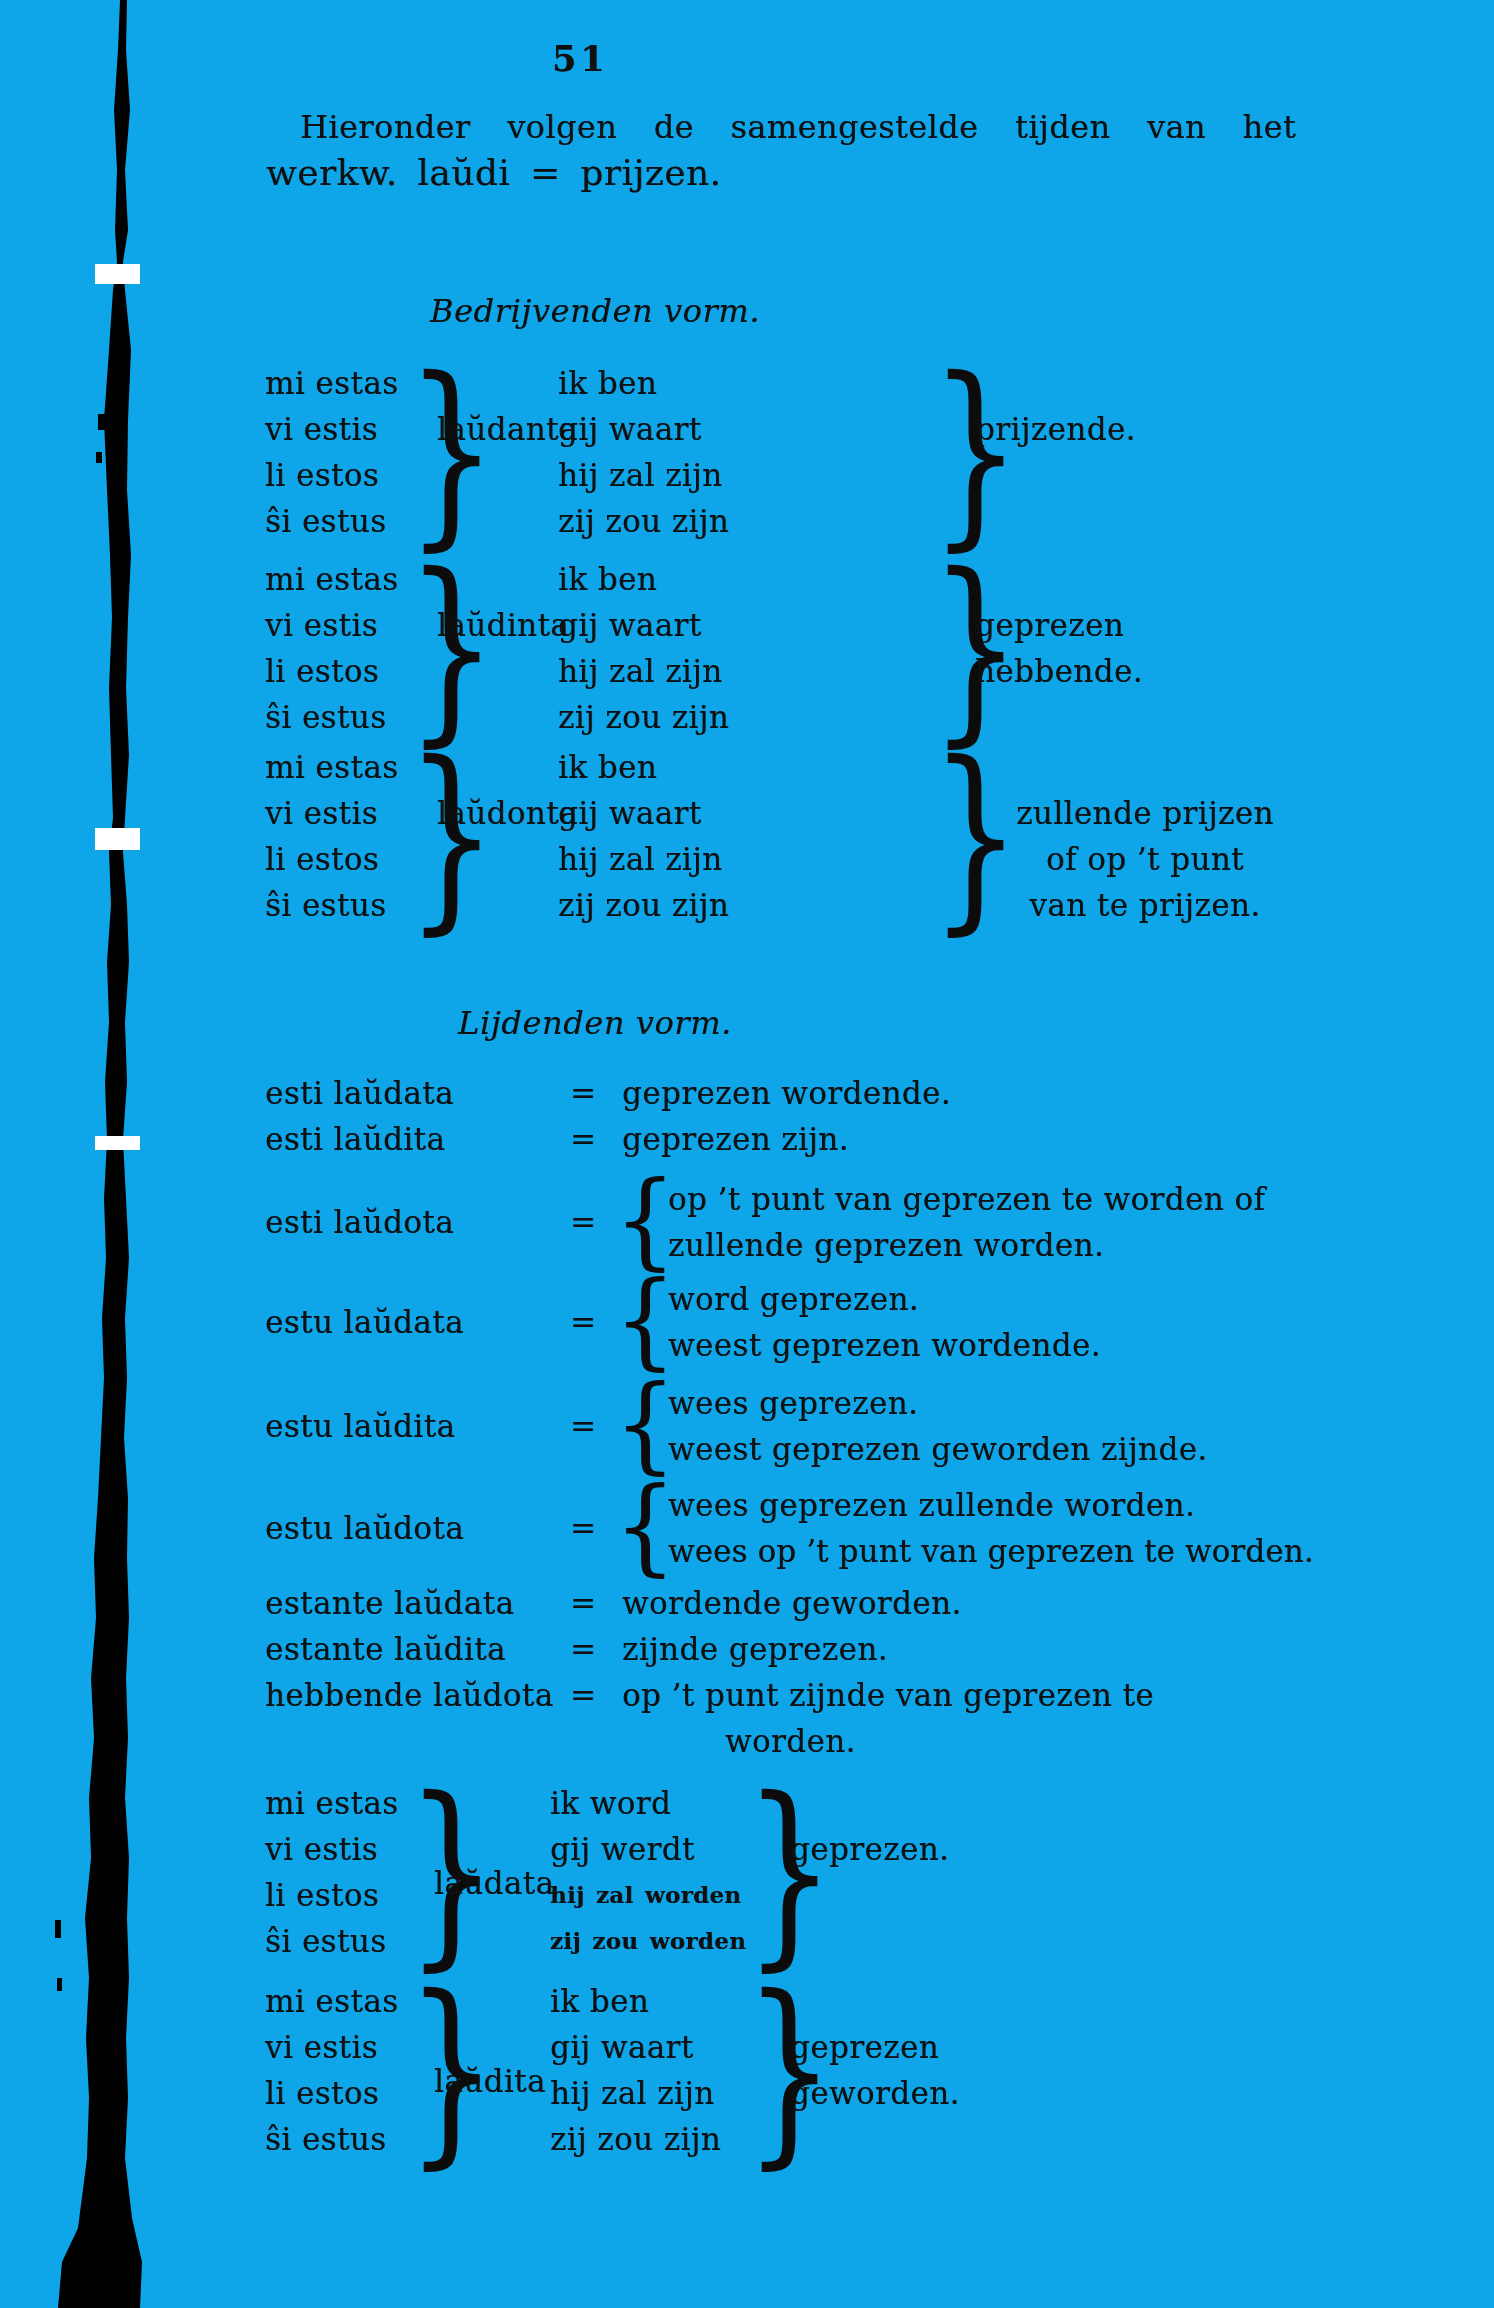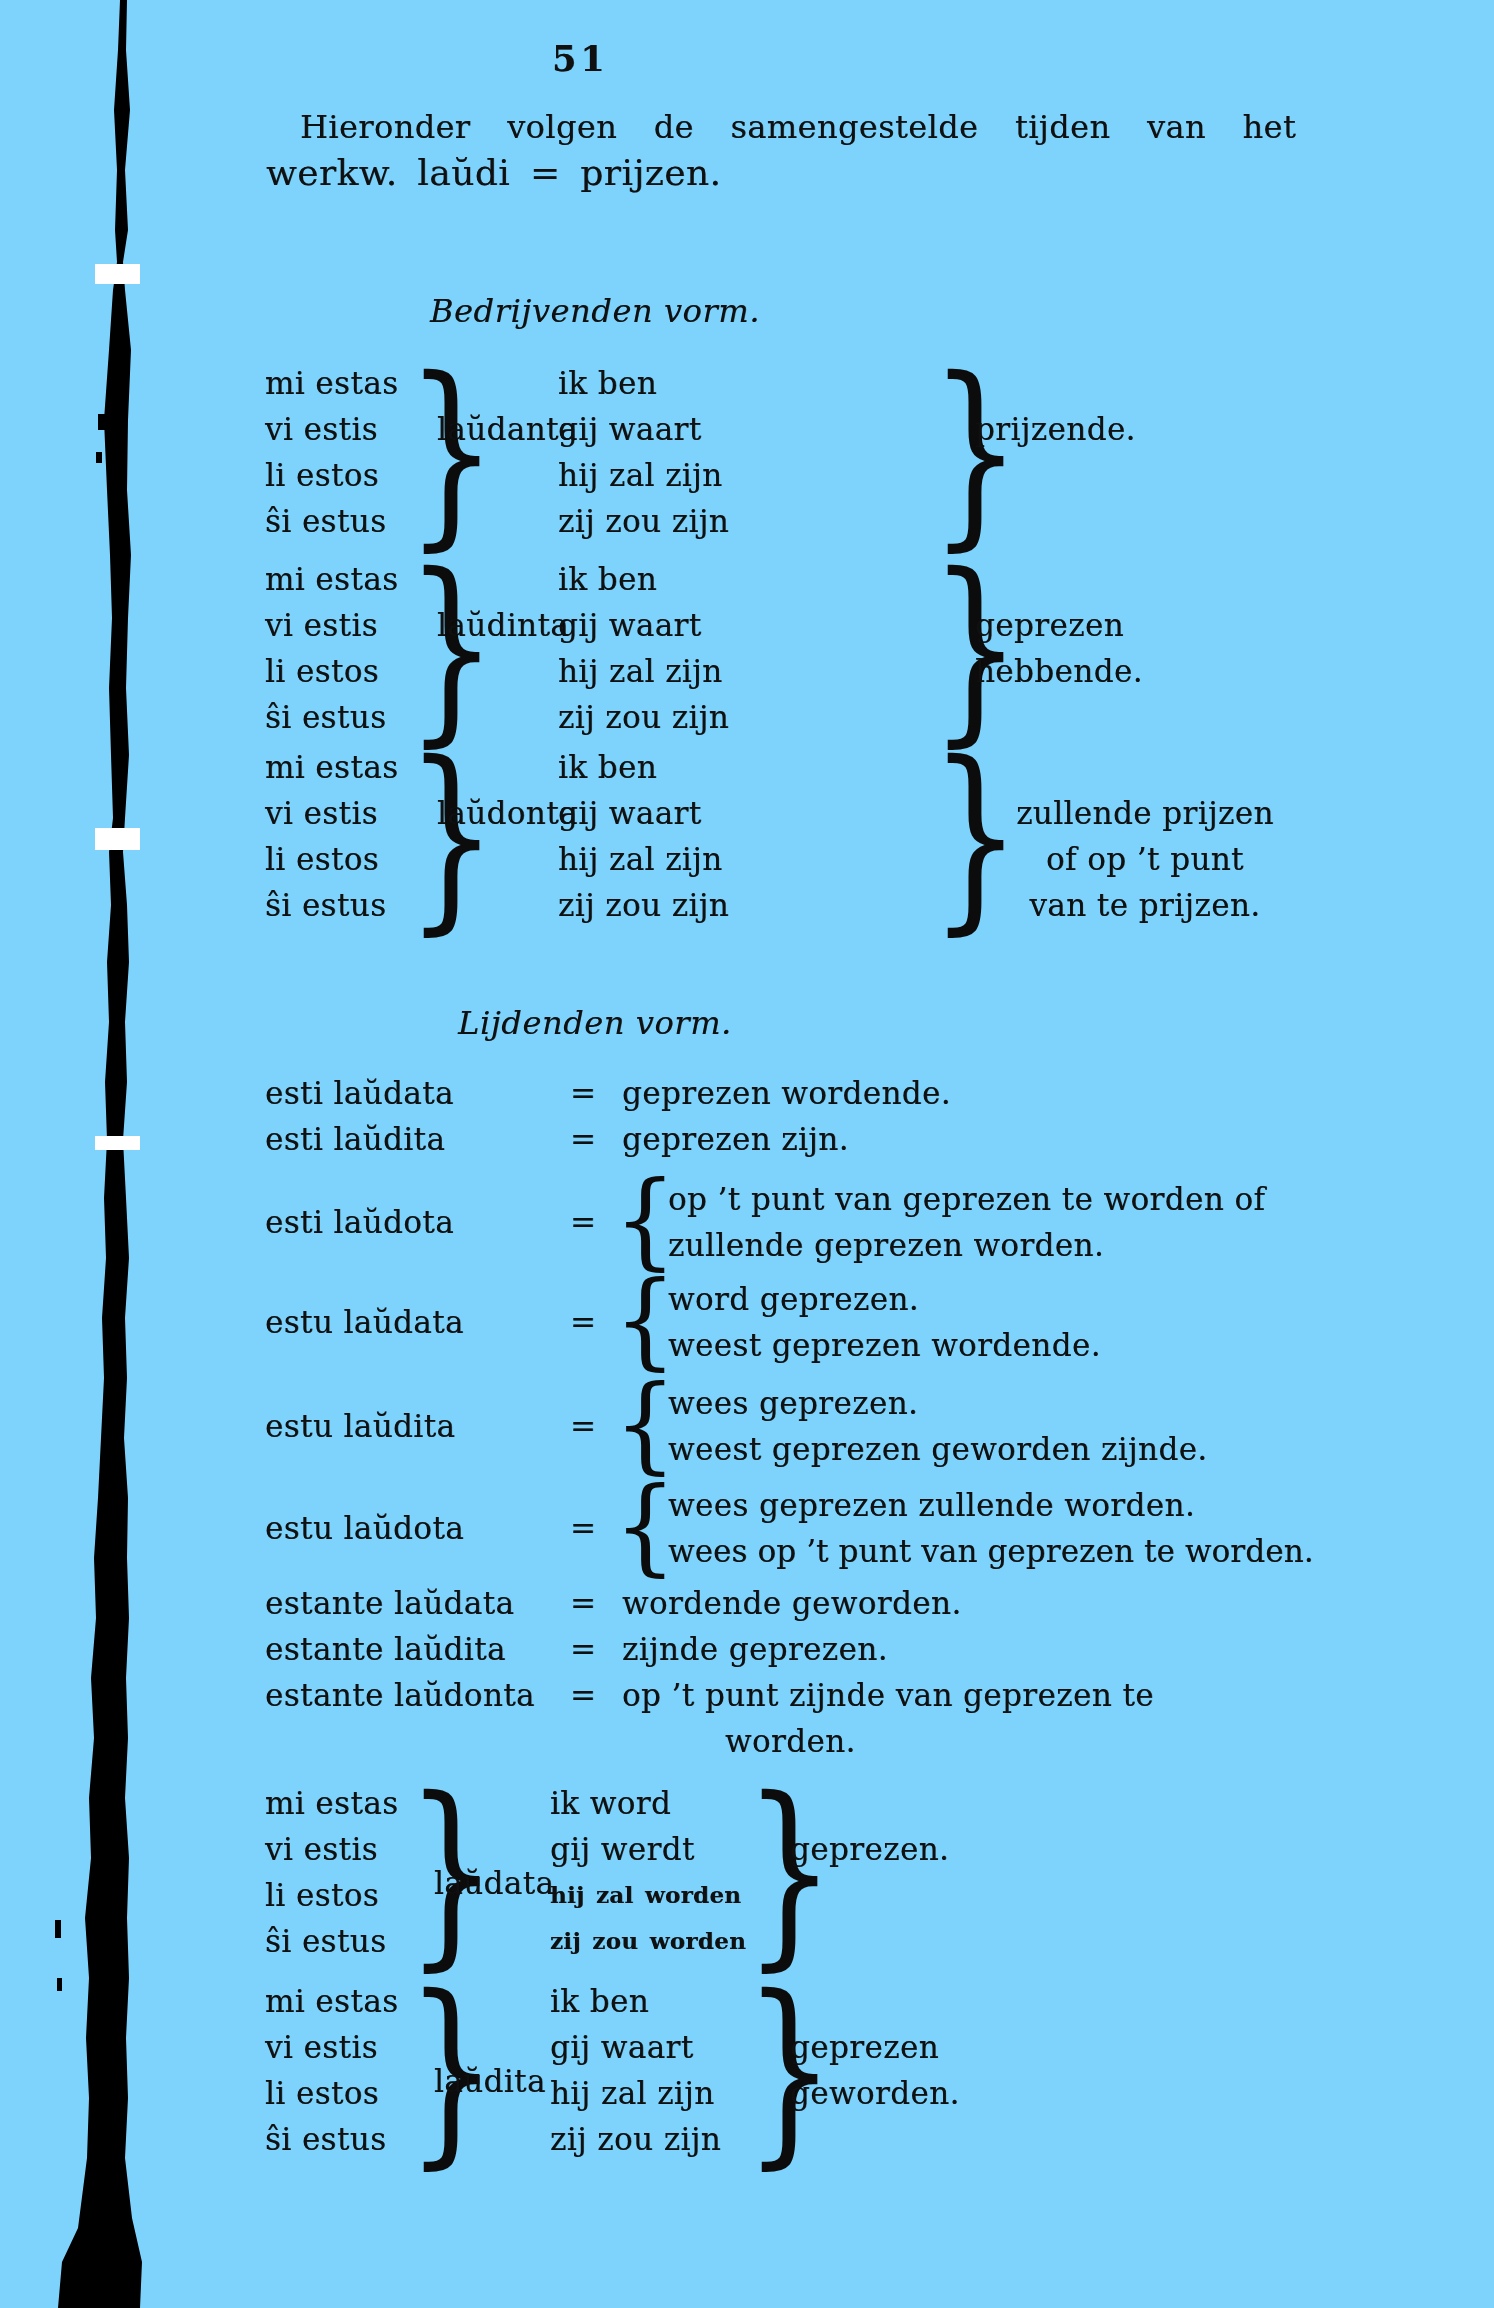--- a/index.html
+++ b/index.html
@@ -1,17 +1,17 @@
 <!DOCTYPE html>
 <html><head>
 <meta charset="utf-8">
 <style>
   html,body{margin:0;padding:0;background:#ffffff;}
   .page{
-    position:relative;width:1494px;height:2308px;background:#7dd3fc;overflow:hidden;
+    position:relative;width:1494px;height:2308px;background:#0ea5e9;overflow:hidden;
     font-family:"DejaVu Serif","Liberation Serif",serif;color:#101010;
   }
   .ln{
     position:absolute;font-size:31px;line-height:46px;white-space:nowrap;
     letter-spacing:0.4px;text-shadow:0.4px 0.3px 0 rgba(0,0,0,0.5);
   }
   .pagenum{position:absolute;top:38px;left:552px;font-size:35px;font-weight:700;
     letter-spacing:4px;text-shadow:0.5px 0.4px 0 rgba(0,0,0,0.6);}
   .intro1{top:104px;left:300px;word-spacing:26px;font-size:32px;}
   .intro2{top:150px;left:266px;font-size:36px;word-spacing:8px;}
@@ -169,21 +169,21 @@
     <div class="ln rhs1">wordende geworden.</div>
   </div>
 
   <div class="eqrow" style="top:1626px">
     <div class="ln term">estante laŭdita</div>
     <div class="ln eqsign">=</div>
     <div class="ln rhs1">zijnde geprezen.</div>
   </div>
 
   <div class="eqrow grp" style="top:1672px">
-    <div class="ln term">estante laŭdonta</div>
+    <div class="ln term">hebbende laŭdota</div>
     <div class="ln eqsign">=</div>
     <div class="ln rhs1">op ’t punt zijnde van geprezen te</div>
     <div class="ln e9b">worden.</div>
   </div>
 
   <div class="block pass" style="top:1780px">
     <div class="ln pron r0">mi estas</div>
     <div class="ln pron r1">vi estis</div>
     <div class="ln pron r2">li estos</div>
     <div class="ln pron r3">ŝi estus</div>

